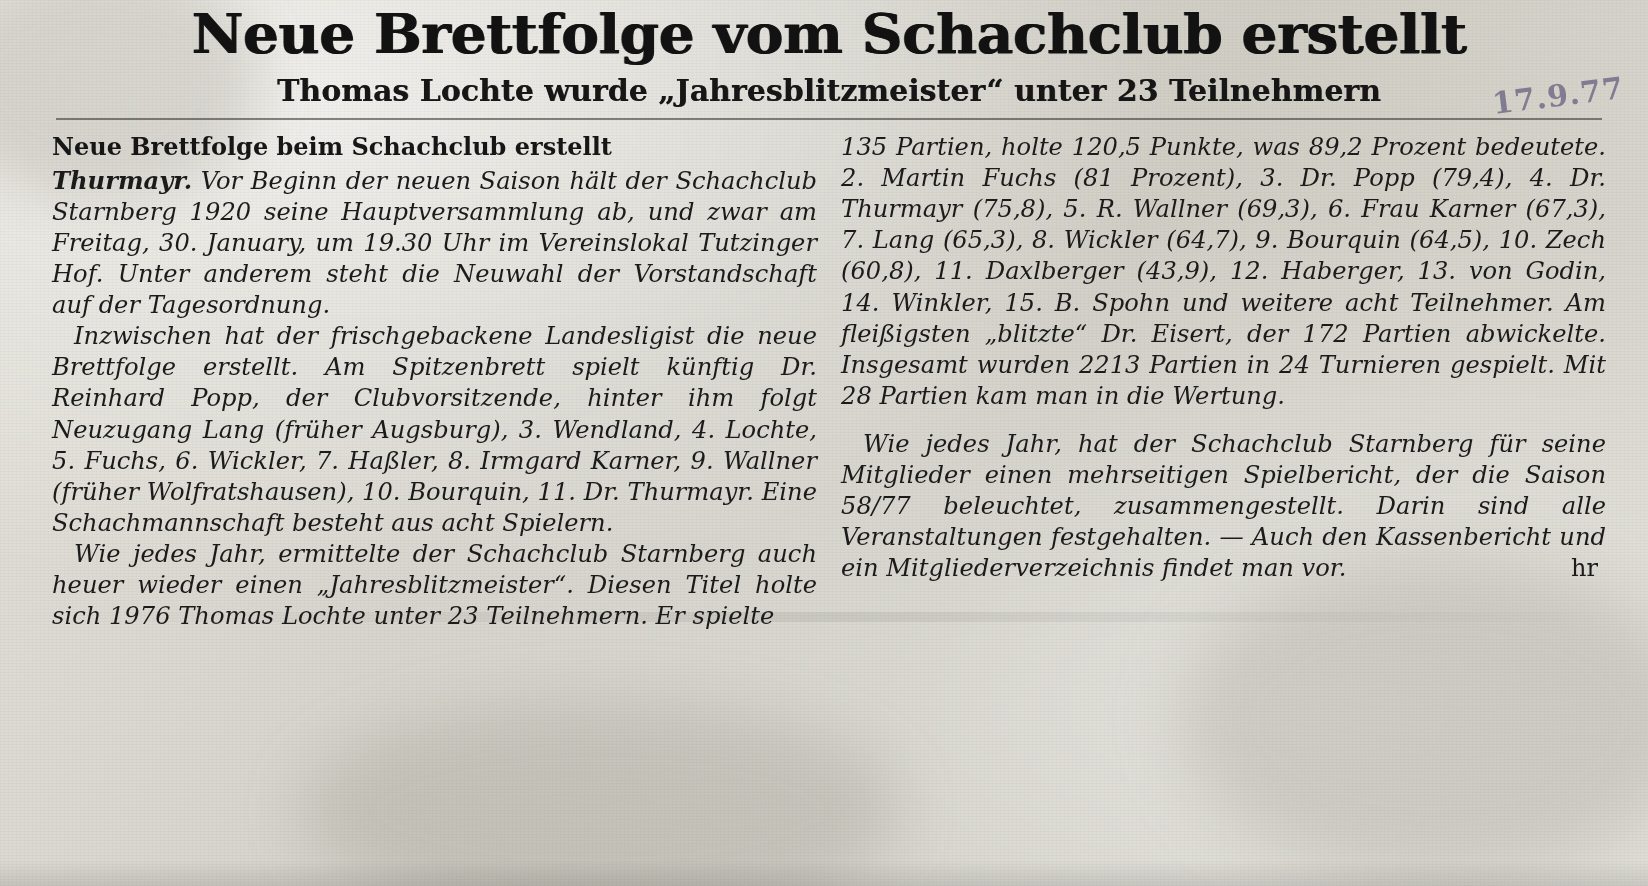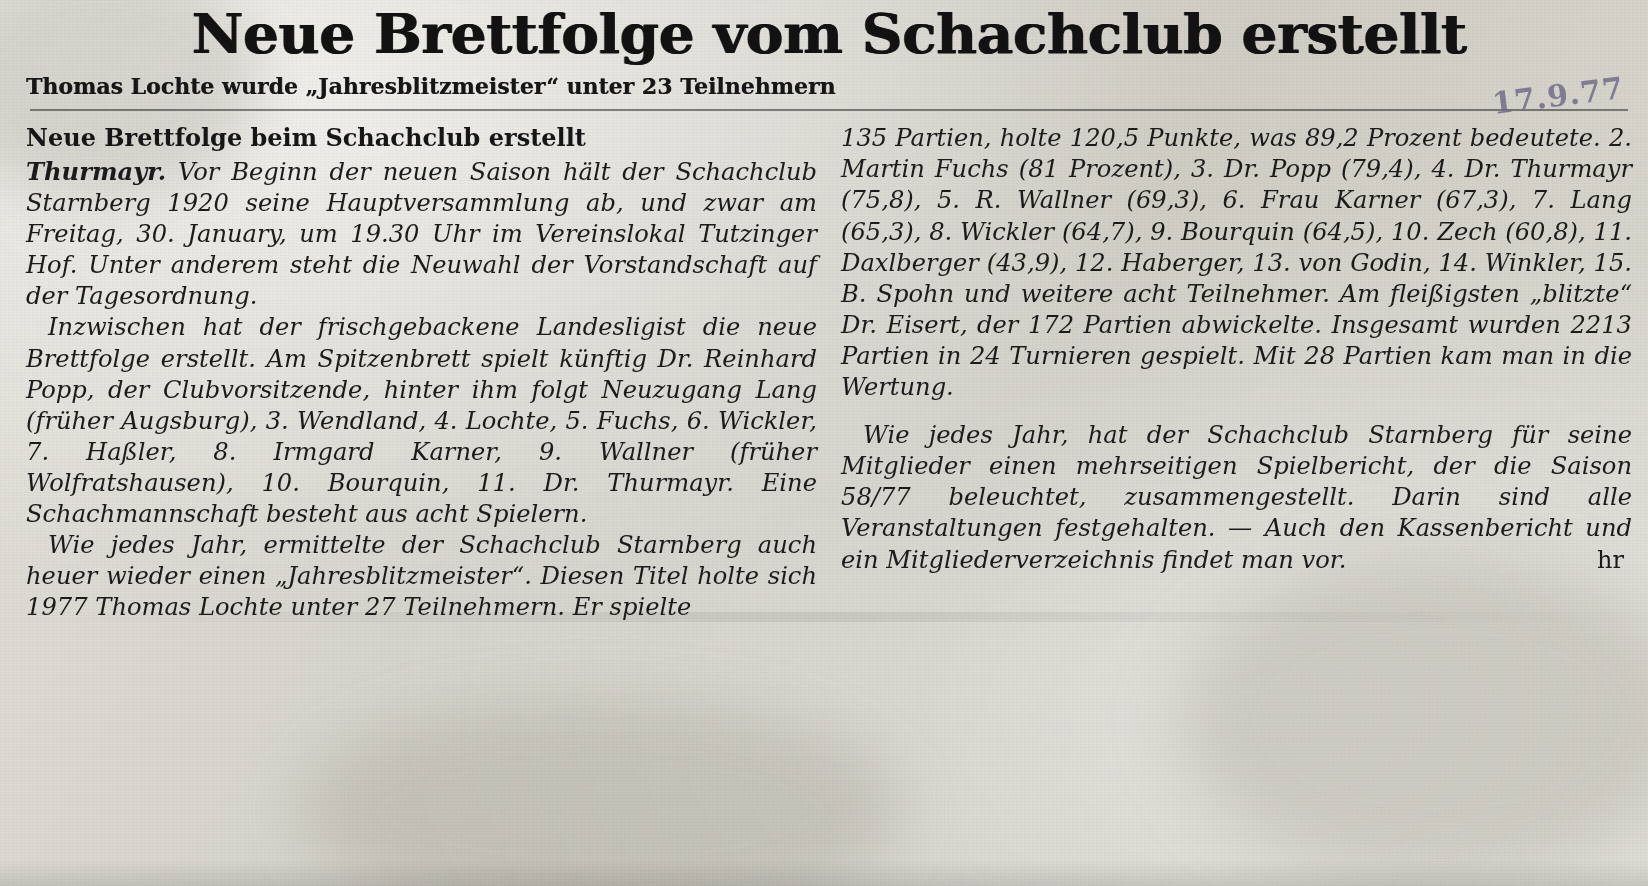--- a/index.html
+++ b/index.html
@@ -39,39 +39,40 @@
     mix-blend-mode: multiply;
   }
   .fold {
     position: absolute;
     pointer-events: none;
     background: linear-gradient(90deg, rgba(0,0,0,0) 0%, rgba(0,0,0,0.07) 50%, rgba(0,0,0,0) 100%);
   }
   .content {
     position: relative;
     z-index: 3;
-    padding: 4px 16px 0 26px;
+    padding: 4px 42px 0 26px;
+    margin-left: 26px;
   }
   .headline {
     text-align: center;
     font-family: "DejaVu Serif", serif;
     font-weight: 700;
     font-size: 55px;
     line-height: 1.02;
     letter-spacing: -0.5px;
     color: #121212;
     margin: 2px 0 0 0;
     text-shadow: 0.7px 0 0 rgba(0,0,0,0.85), -0.5px 0.4px 0 rgba(0,0,0,0.5);
     transform: scaleX(1.03);
   }
   .subhead {
-    text-align: left;
+    text-align: center;
     font-family: "DejaVu Serif", serif;
     font-weight: 700;
-    font-size: 22px;
+    font-size: 30px;
     line-height: 1.1;
     color: #161616;
     margin: 12px 0 0 0;
     text-shadow: 0.4px 0 0 rgba(0,0,0,0.6);
   }
   .rule {
     height: 2px;
     background: #2a2a28;
     opacity: 0.55;
     margin: 11px 4px 0 4px;
@@ -163,21 +164,21 @@
 
     <div class="columns">
 
       <div class="col">
         <div class="col-lead">Neue Brettfolge beim Schachclub erstellt</div>
 
         <p class="body"><span class="place">Thurmayr.</span><span> Vor Beginn der neuen Saison hält der Schachclub Starnberg 1920 seine Hauptversammlung ab, und zwar am Freitag, 30. January, um 19.30 Uhr im Vereinslokal Tutzinger Hof. Unter anderem steht die Neuwahl der Vorstandschaft auf der Tagesordnung.</span></p>
 
         <p class="body indent">Inzwischen hat der frischgebackene Landesligist die neue Brettfolge erstellt. Am Spitzenbrett spielt künftig Dr. Reinhard Popp, der Clubvorsitzende, hinter ihm folgt Neuzugang Lang (früher Augsburg), 3. Wendland, 4. Lochte, 5. Fuchs, 6. Wickler, 7. Haßler, 8. Irmgard Karner, 9. Wallner (früher Wolfratshausen), 10. Bourquin, 11. Dr. Thurmayr. Eine Schachmannschaft besteht aus acht Spielern.</p>
 
-        <p class="body indent">Wie jedes Jahr, ermittelte der Schachclub Starnberg auch heuer wieder einen „Jahresblitzmeister“. Diesen Titel holte sich 1977 Thomas Lochte unter 27 Teilnehmern. Er spielte</p>
+        <p class="body indent">Wie jedes Jahr, ermittelte der Schachclub Starnberg auch heuer wieder einen „Jahresblitzmeister“. Diesen Titel holte sich 1976 Thomas Lochte unter 23 Teilnehmern. Er spielte</p>
       </div>
 
       <div class="col">
         <p class="body">135 Partien, holte 120,5 Punkte, was 89,2 Prozent bedeutete. 2. Martin Fuchs (81 Prozent), 3. Dr. Popp (79,4), 4. Dr. Thurmayr (75,8), 5. R. Wallner (69,3), 6. Frau Karner (67,3), 7. Lang (65,3), 8. Wickler (64,7), 9. Bourquin (64,5), 10. Zech (60,8), 11. Daxlberger (43,9), 12. Haberger, 13. von Godin, 14. Winkler, 15. B. Spohn und weitere acht Teilnehmer. Am fleißigsten „blitzte“ Dr. Eisert, der 172 Partien abwickelte. Insgesamt wurden 2213 Partien in 24 Turnieren gespielt. Mit 28 Partien kam man in die Wertung.</p>
 
         <div class="gap"></div>
 
         <p class="body indent">Wie jedes Jahr, hat der Schachclub Starnberg für seine Mitglieder einen mehrseitigen Spielbericht, der die Saison 58/77 beleuchtet, zusammengestellt. Darin sind alle Veranstaltungen festgehalten. — Auch den Kassenbericht und ein Mitgliederverzeichnis findet man vor.</p>
 
         <div class="signoff">hr</div>

